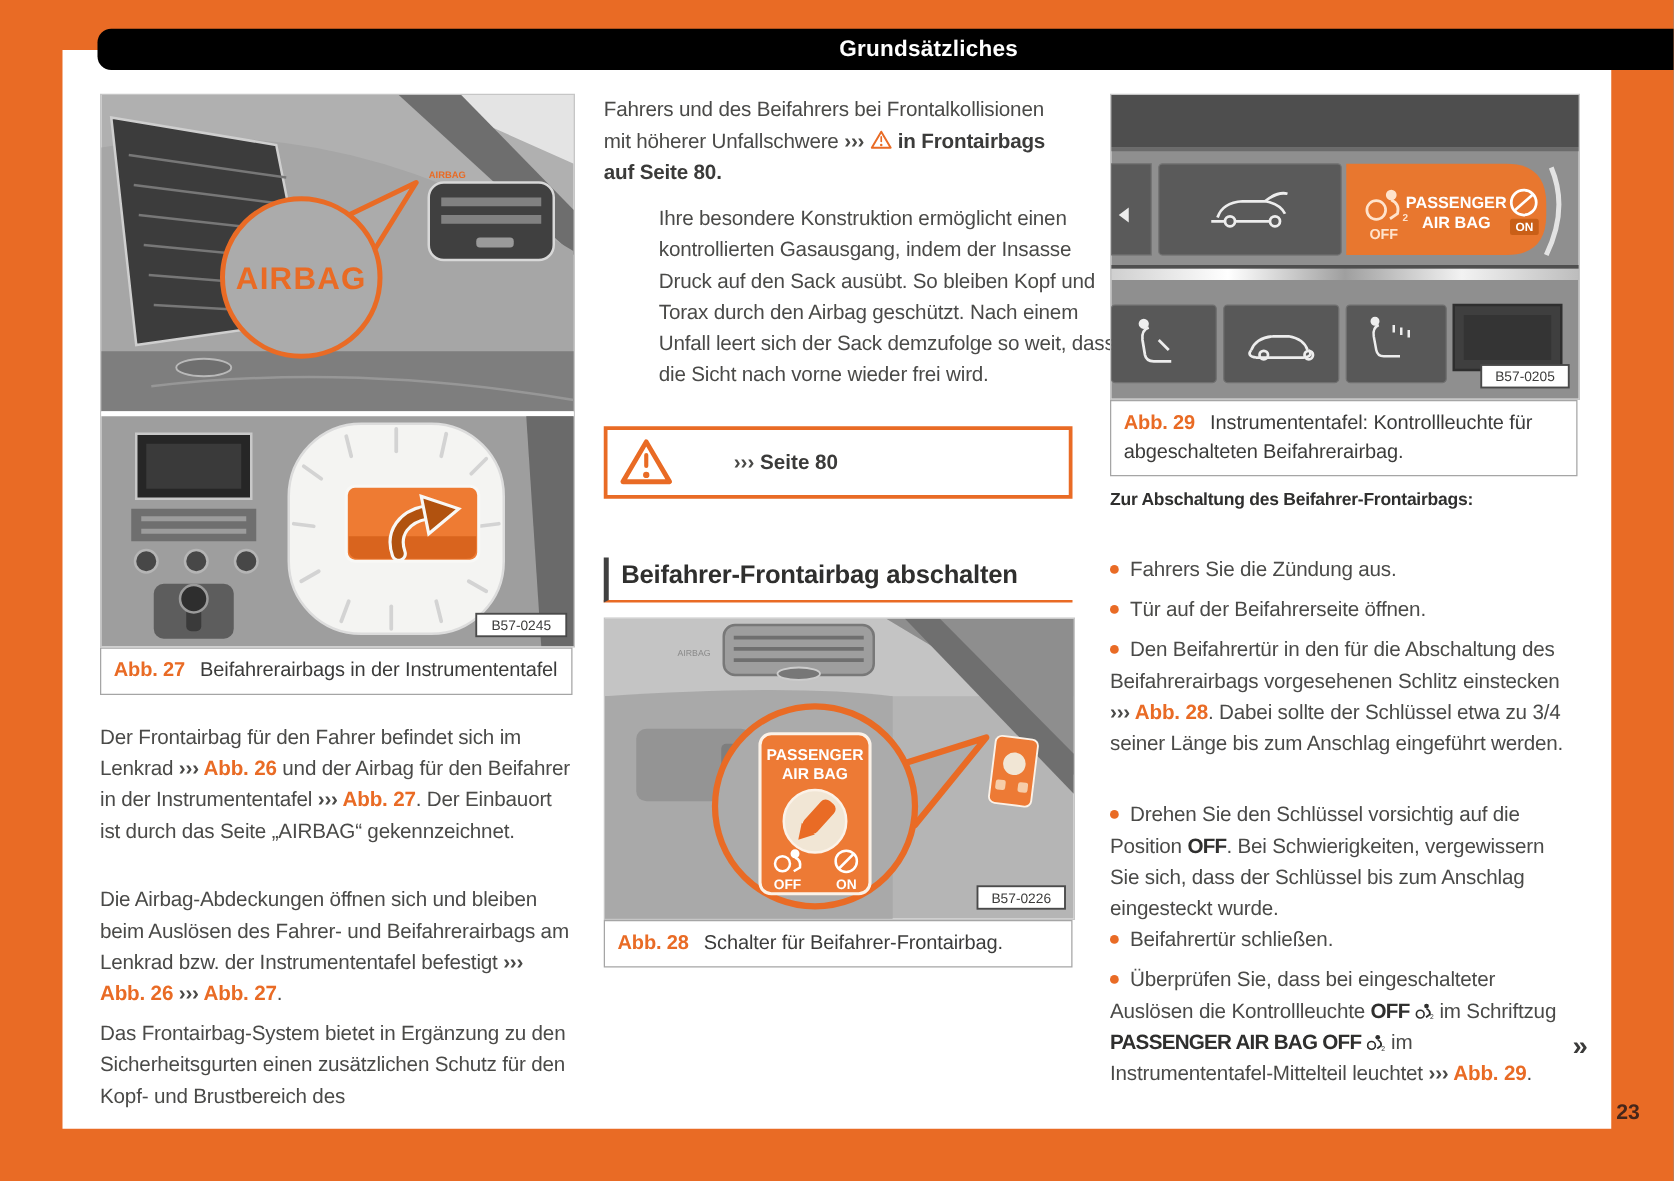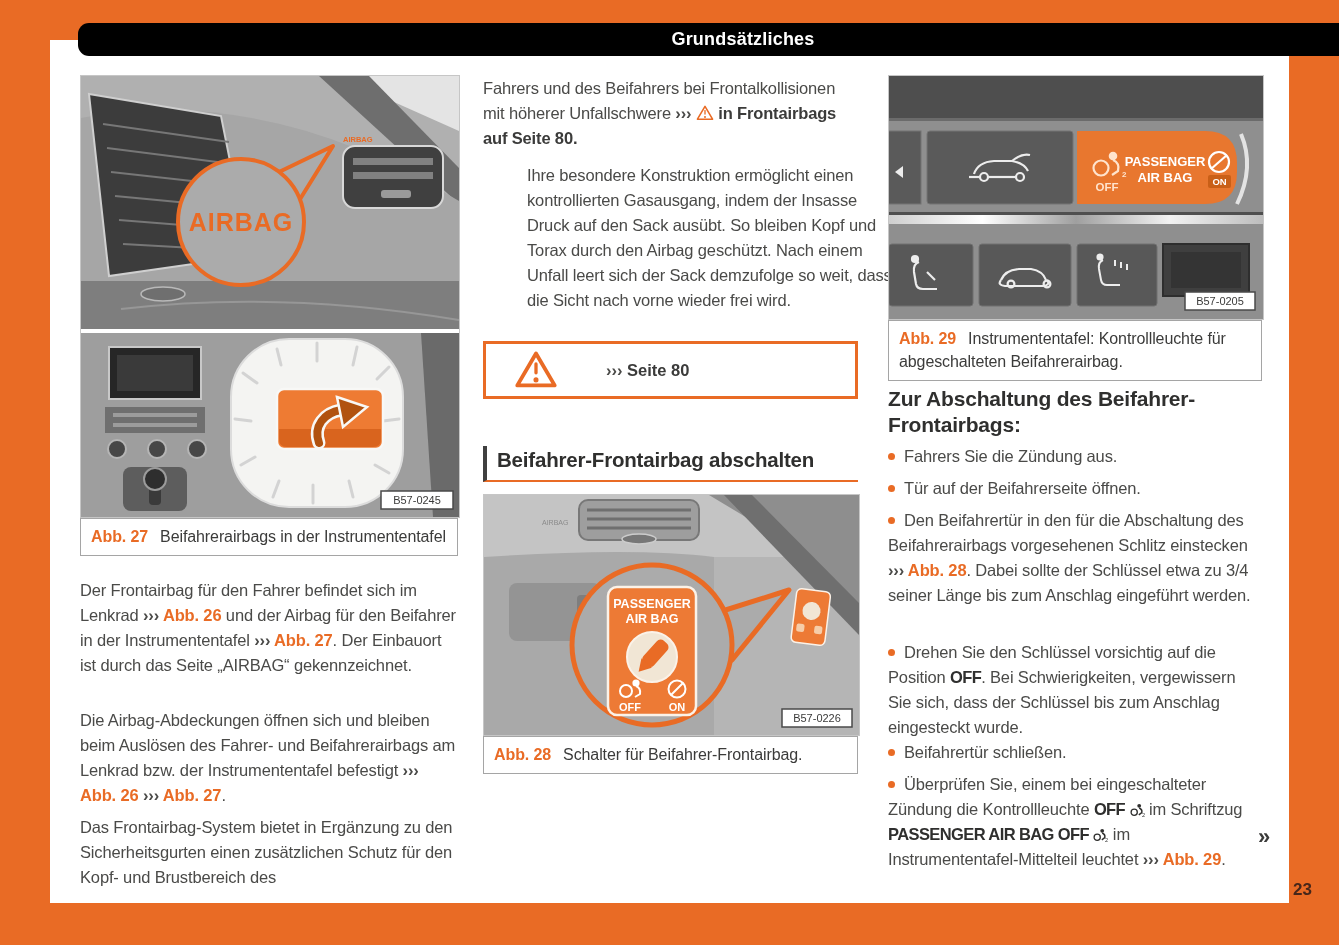--- a/index.html
+++ b/index.html
@@ -15,26 +15,26 @@
   .b{font-weight:bold;color:#3B3B3A;}
   .arrows{font-weight:bold;color:#4A4A48;}
   .link{color:#E96B25;font-weight:bold;}
   .display{font-weight:bold;color:#2F2F2E;letter-spacing:-0.6px;}
   .figure{position:absolute;left:0;width:100%;}
   .figimg{display:block;border:1px solid #C6C6C6;}
   .figcap{background:#fff;border:1px solid #A5A5A5;padding:6px 10px 7px 10px;
       font-size:16px;line-height:23px;color:#3B3B3A;letter-spacing:-0.1px;}
   .figlab{color:#E96B25;font-weight:bold;margin-right:12px;}
   .warnbox{position:absolute;left:0;width:100%;box-sizing:border-box;border:3px solid #E96B25;
-      height:58px;display:flex;align-items:center;padding:0 28px;}
+      height:58px;display:flex;align-items:center;padding:0 9px;}
   .warnbox .wtxt{margin-left:48px;font-size:16.5px;}
   .sec-head{position:absolute;left:0;width:100%;box-sizing:border-box;border-left:4px solid #404040;
       border-bottom:2px solid #E96B25;padding:2px 0 8px 10px;font-size:20.5px;font-weight:bold;
       color:#2F2F2E;letter-spacing:-0.2px;}
-  .r-head{font-size:21px;font-weight:bold;color:#2F2F2E;line-height:26px;letter-spacing:-0.2px;}
+  .r-head{font-size:14px;font-weight:bold;color:#2F2F2E;line-height:26px;letter-spacing:-0.2px;}
   .bullet .dot{display:inline-block;width:7px;height:7px;border-radius:50%;background:#E96B25;
       margin-right:9px;vertical-align:2px;}
   .ab-ico{width:15px;height:14px;vertical-align:-2px;color:#2F2F2E;}
   .more{position:absolute;font-size:22px;font-weight:bold;color:#3B3B3A;}
   .pagenum{position:absolute;left:1293px;top:880px;font-size:17px;font-weight:bold;color:#46261A;}
   svg text{font-family:"Liberation Sans",sans-serif;}
 </style>
 </head>
 <body>
 
@@ -309,21 +309,21 @@
 
     <div class="blk body-text bullet" style="top:640px;">
       <span class="dot"></span><span>Drehen Sie den Schlüssel vorsichtig auf die Position </span><span class="display">OFF</span><span>. Bei Schwierigkeiten, vergewissern Sie sich, dass der Schlüssel bis zum Anschlag eingesteckt wurde.</span>
     </div>
 
     <div class="blk body-text bullet" style="top:740px;">
       <span class="dot"></span><span>Beifahrertür schließen.</span>
     </div>
 
     <div class="blk body-text bullet" style="top:772px;">
-      <span class="dot"></span><span>Überprüfen Sie, einem bei eingeschalteter Zündung die Kontrollleuchte </span><span class="display">OFF</span> <svg class="ab-ico" viewBox="0 0 15 14">
+      <span class="dot"></span><span>Überprüfen Sie, dass bei eingeschalteter Auslösen die Kontrollleuchte </span><span class="display">OFF</span> <svg class="ab-ico" viewBox="0 0 15 14">
           <circle cx="4.2" cy="9.3" r="3.1" fill="none" stroke="currentColor" stroke-width="1.3"></circle>
           <circle cx="9.2" cy="2.8" r="1.9" fill="currentColor"></circle>
           <path d="M9.2,5 q3.2,1.3 2.6,4.6 l-3,2.2" fill="none" stroke="currentColor" stroke-width="1.5"></path>
           <text x="12" y="13.5" font-size="5.5" fill="currentColor">2</text>
         </svg><span> im Schriftzug </span><span class="display">PASSENGER AIR BAG OFF</span> <svg class="ab-ico" viewBox="0 0 15 14">
           <circle cx="4.2" cy="9.3" r="3.1" fill="none" stroke="currentColor" stroke-width="1.3"></circle>
           <circle cx="9.2" cy="2.8" r="1.9" fill="currentColor"></circle>
           <path d="M9.2,5 q3.2,1.3 2.6,4.6 l-3,2.2" fill="none" stroke="currentColor" stroke-width="1.5"></path>
           <text x="12" y="13.5" font-size="5.5" fill="currentColor">2</text>
         </svg><span> im Instrumententafel-Mittelteil leuchtet </span><span class="arrows">››› </span><span class="link">Abb. 29</span><span>.</span>

